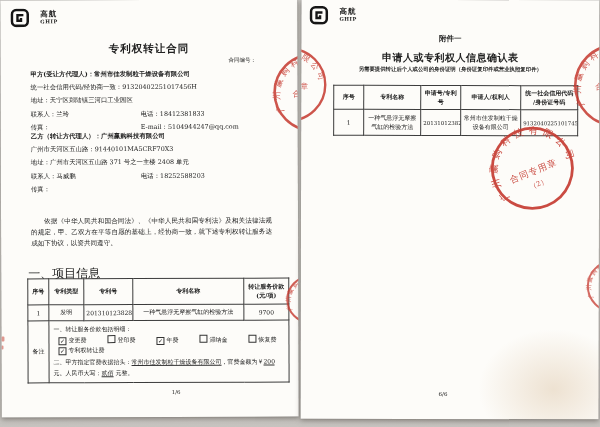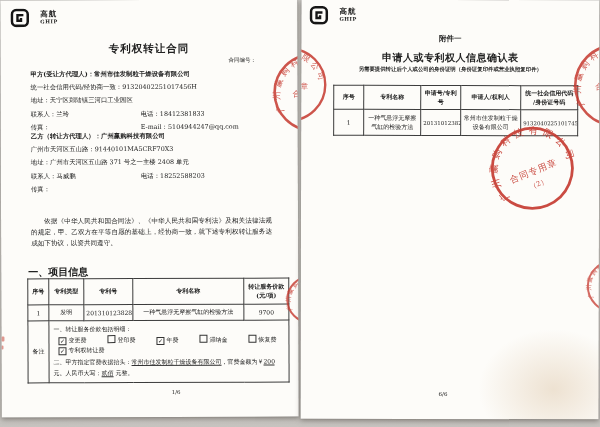--- a/index.html
+++ b/index.html
@@ -20,21 +20,21 @@
   .logo .brand .en{font-size:5px;font-weight:bold;letter-spacing:.6px;margin-top:1px}
   .doc-title{position:absolute;left:0;right:0;text-align:center;font-weight:bold}
   #left-title{top:42px;font-size:10.5px;letter-spacing:1px}
   .contract-no{position:absolute;left:228px;top:57px;font-size:5.5px}
   .info{position:absolute;left:30px;right:24px;font-size:6.4px}
   .info .line{height:13.2px;position:relative;white-space:nowrap}
   .info .line .c2{position:absolute;left:110px}
   .info .pname{font-weight:bold}
   .preamble{position:absolute;left:30px;right:26px;top:216px;font-size:6.6px;line-height:11px;
             text-align:justify;text-indent:13px}
-  .sec-title{position:absolute;left:27px;top:265px;font-size:10px;font-weight:bold}
+  .sec-title{position:absolute;left:27px;top:265px;font-size:12px;font-weight:normal}
   table{border-collapse:collapse;table-layout:fixed;position:absolute;background:transparent}
   th,td{border:1px solid #3c3c3c;font-size:6px;text-align:center;padding:1px 2px;overflow:hidden}
   th{font-weight:bold}
   #ltable{left:26px;top:278px;width:261px}
   #ltable .head th{height:23px}
   #ltable .datarow td{height:13px}
   #ltable .remark-cell{text-align:left;vertical-align:top;padding:3px 4px}
   .rline{line-height:10.5px;min-height:10.5px}
   .fees{display:flex;gap:21px;padding-left:5px}
   .fee{white-space:nowrap}

